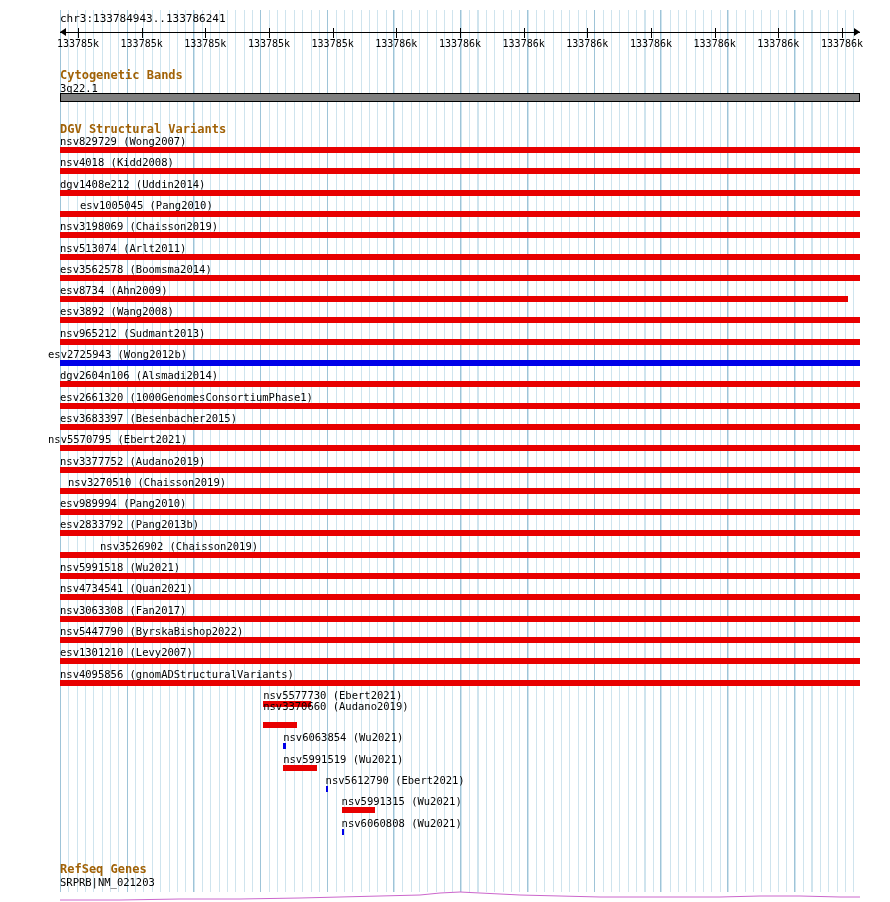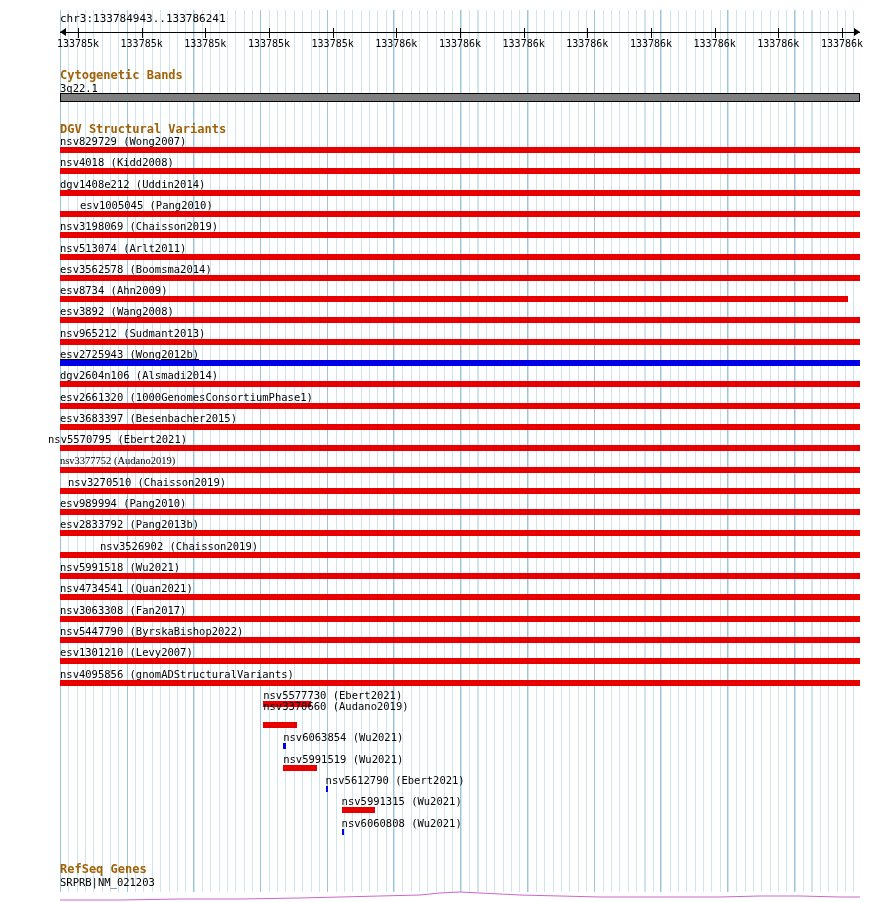--- a/index.html
+++ b/index.html
@@ -201,31 +201,31 @@
       <div class="track-label" style="left: 60px; top: 241.5px;">nsv513074 (Arlt2011)</div>
       <div class="var-bar bar-red" style="left: 60px; top: 253.5px; width: 800px;"></div>
       <div class="track-label" style="left: 60px; top: 262.8px;">esv3562578 (Boomsma2014)</div>
       <div class="var-bar bar-red" style="left: 60px; top: 274.8px; width: 800px;"></div>
       <div class="track-label" style="left: 60px; top: 284.1px;">esv8734 (Ahn2009)</div>
       <div class="var-bar bar-red" style="left: 60px; top: 296.1px; width: 788px;"></div>
       <div class="track-label" style="left: 60px; top: 305.4px;">esv3892 (Wang2008)</div>
       <div class="var-bar bar-red" style="left: 60px; top: 317.4px; width: 800px;"></div>
       <div class="track-label" style="left: 60px; top: 326.7px;">nsv965212 (Sudmant2013)</div>
       <div class="var-bar bar-red" style="left: 60px; top: 338.7px; width: 800px;"></div>
-      <div class="track-label" style="left: 60px; top: 348px; text-decoration: underline;">esv2725943 (Wong2012b)</div>
+      <div class="track-label" style="left: 48px; top: 348px;">esv2725943 (Wong2012b)</div>
       <div class="var-bar bar-blue" style="left: 60px; top: 360px; width: 800px;"></div>
       <div class="track-label" style="left: 60px; top: 369.3px;">dgv2604n106 (Alsmadi2014)</div>
       <div class="var-bar bar-red" style="left: 60px; top: 381.3px; width: 800px;"></div>
       <div class="track-label" style="left: 60px; top: 390.6px;">esv2661320 (1000GenomesConsortiumPhase1)</div>
       <div class="var-bar bar-red" style="left: 60px; top: 402.6px; width: 800px;"></div>
       <div class="track-label" style="left: 60px; top: 411.9px;">esv3683397 (Besenbacher2015)</div>
       <div class="var-bar bar-red" style="left: 60px; top: 423.9px; width: 800px;"></div>
       <div class="track-label" style="left: 48px; top: 433.2px;">nsv5570795 (Ebert2021)</div>
       <div class="var-bar bar-red" style="left: 60px; top: 445.2px; width: 800px;"></div>
-      <div class="track-label" style="left: 60px; top: 454.5px; font-family: Liberation Serif, serif;">nsv3377752 (Audano2019)</div>
+      <div class="track-label" style="left: 60px; top: 454.5px;">nsv3377752 (Audano2019)</div>
       <div class="var-bar bar-red" style="left: 60px; top: 466.5px; width: 800px;"></div>
       <div class="track-label" style="left: 68px; top: 475.8px;">nsv3270510 (Chaisson2019)</div>
       <div class="var-bar bar-red" style="left: 60px; top: 487.8px; width: 800px;"></div>
       <div class="track-label" style="left: 60px; top: 497.1px;">esv989994 (Pang2010)</div>
       <div class="var-bar bar-red" style="left: 60px; top: 509.1px; width: 800px;"></div>
       <div class="track-label" style="left: 60px; top: 518.4px;">esv2833792 (Pang2013b)</div>
       <div class="var-bar bar-red" style="left: 60px; top: 530.4px; width: 800px;"></div>
       <div class="track-label" style="left: 60px; top: 539.7px; padding-left: 40px;">nsv3526902 (Chaisson2019)</div>
       <div class="var-bar bar-red" style="left: 60px; top: 551.7px; width: 800px;"></div>
       <div class="track-label" style="left: 60px; top: 561px;">nsv5991518 (Wu2021)</div>

